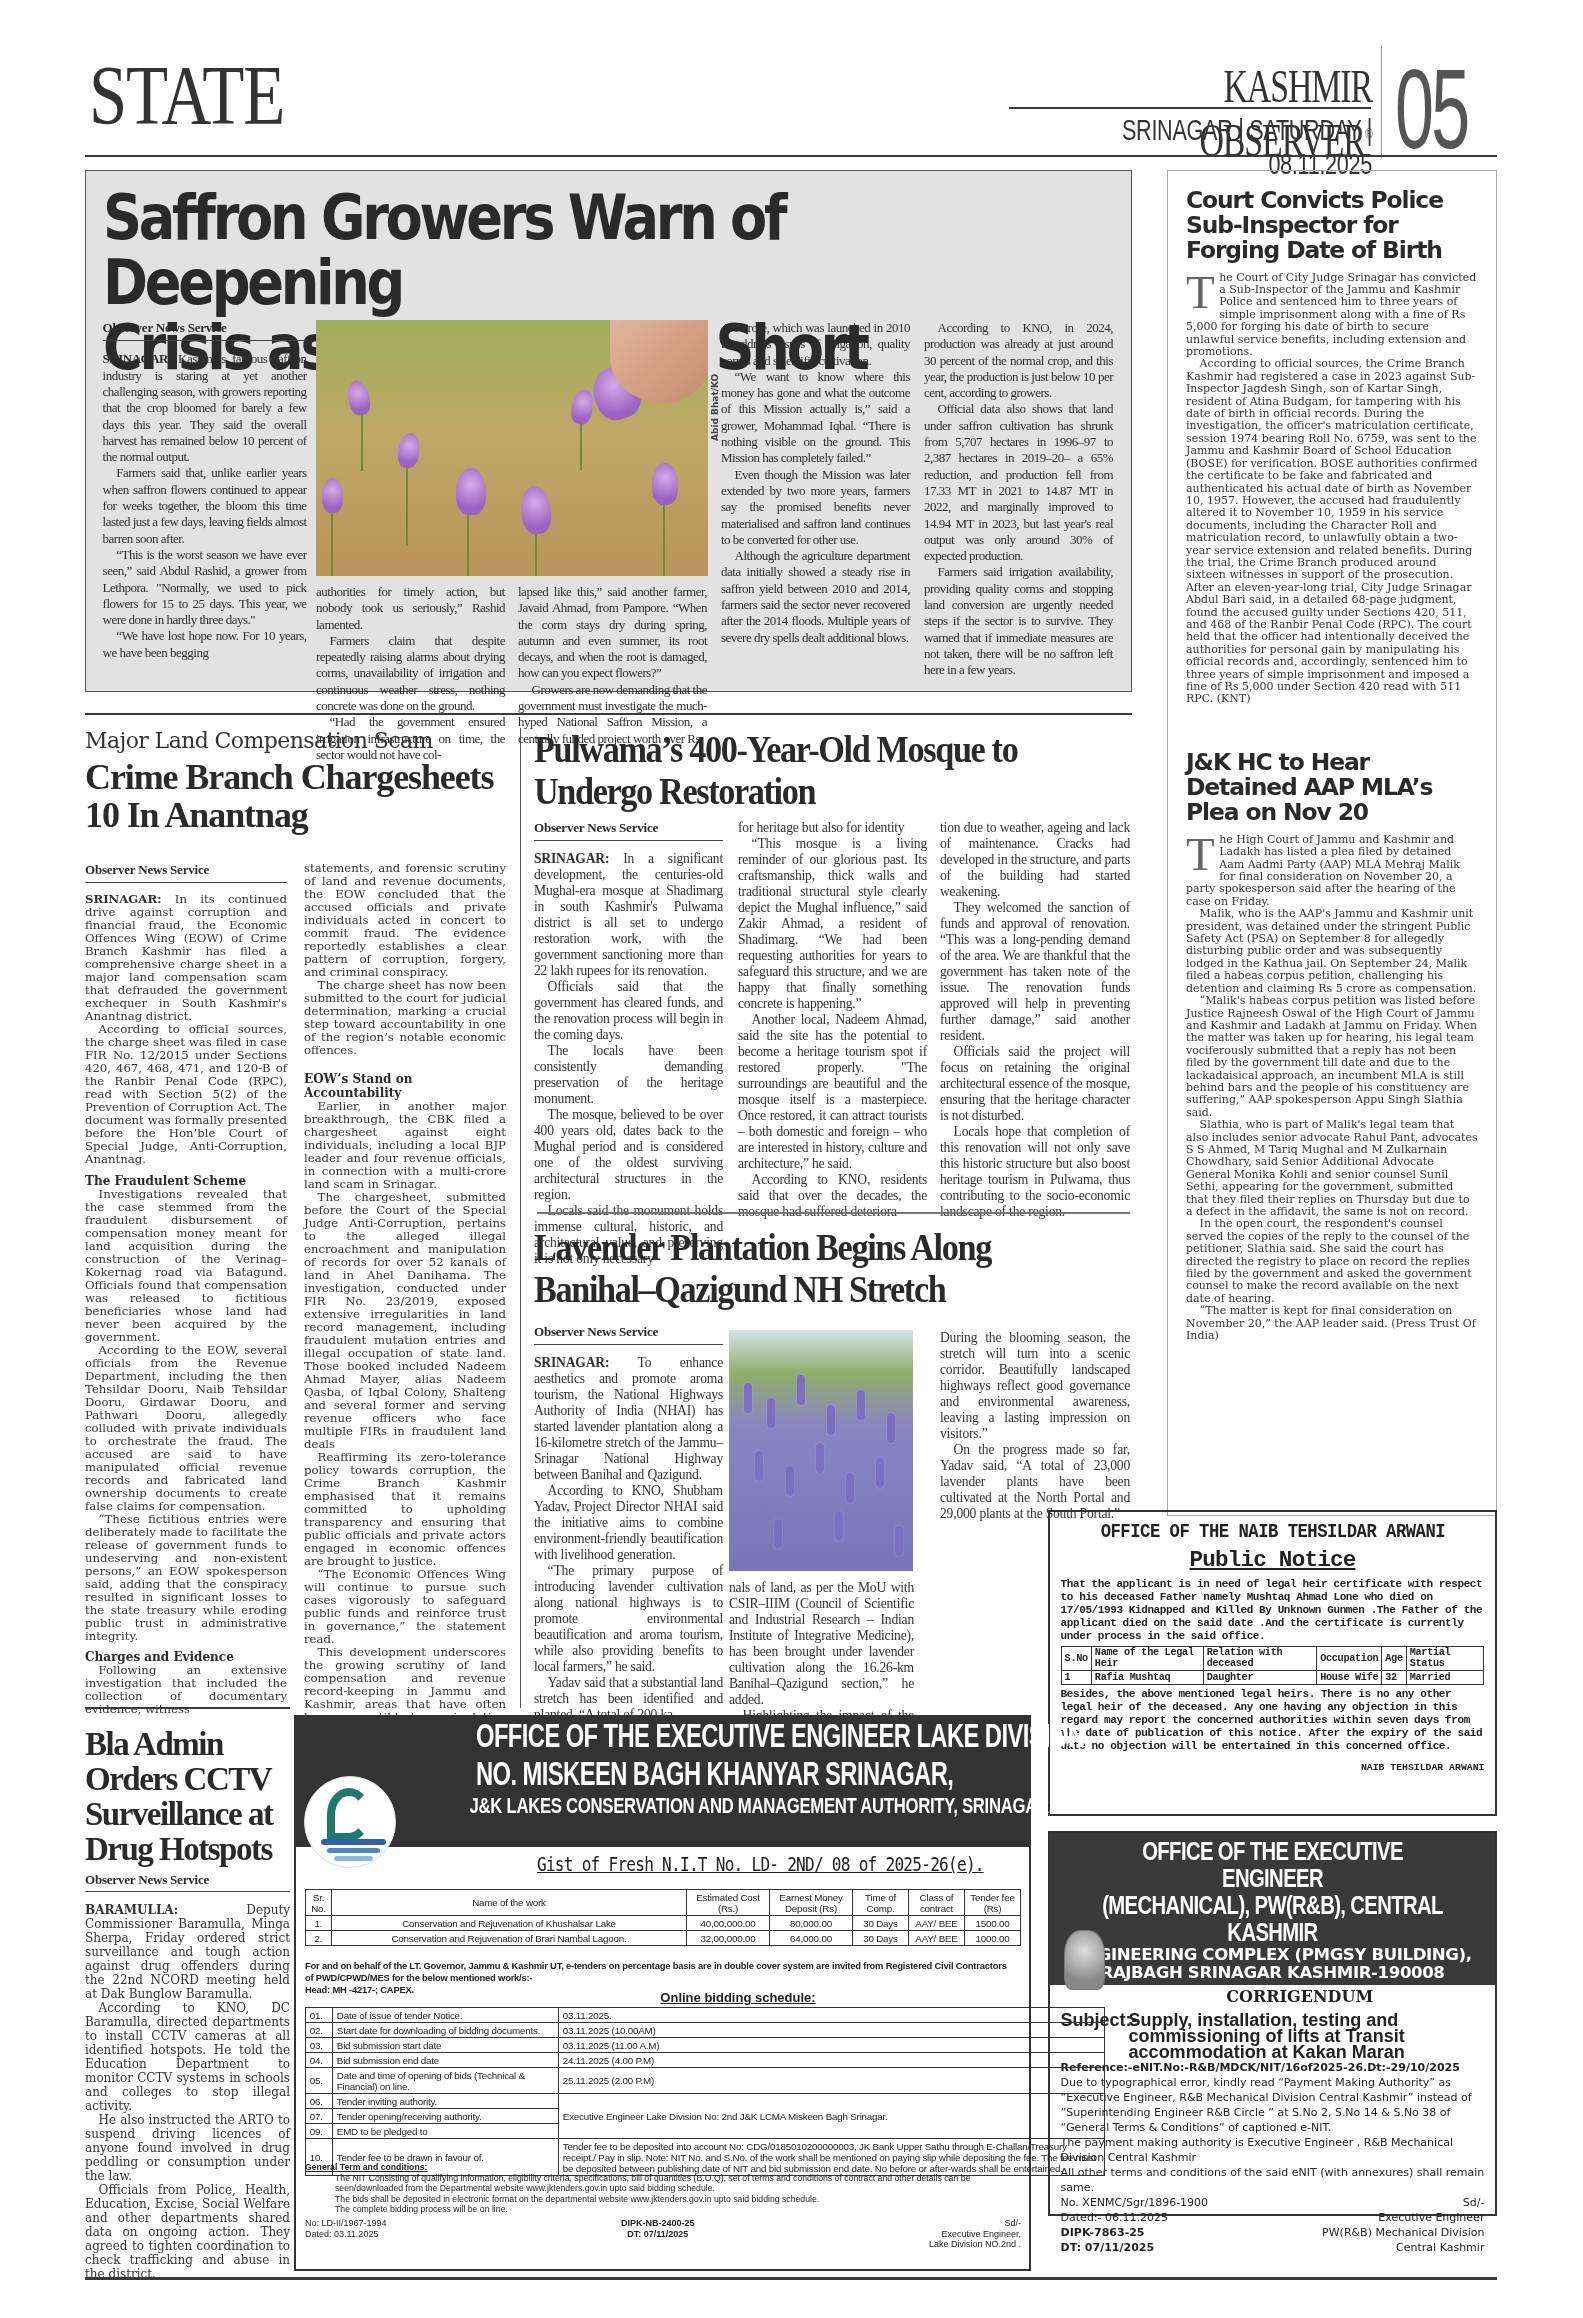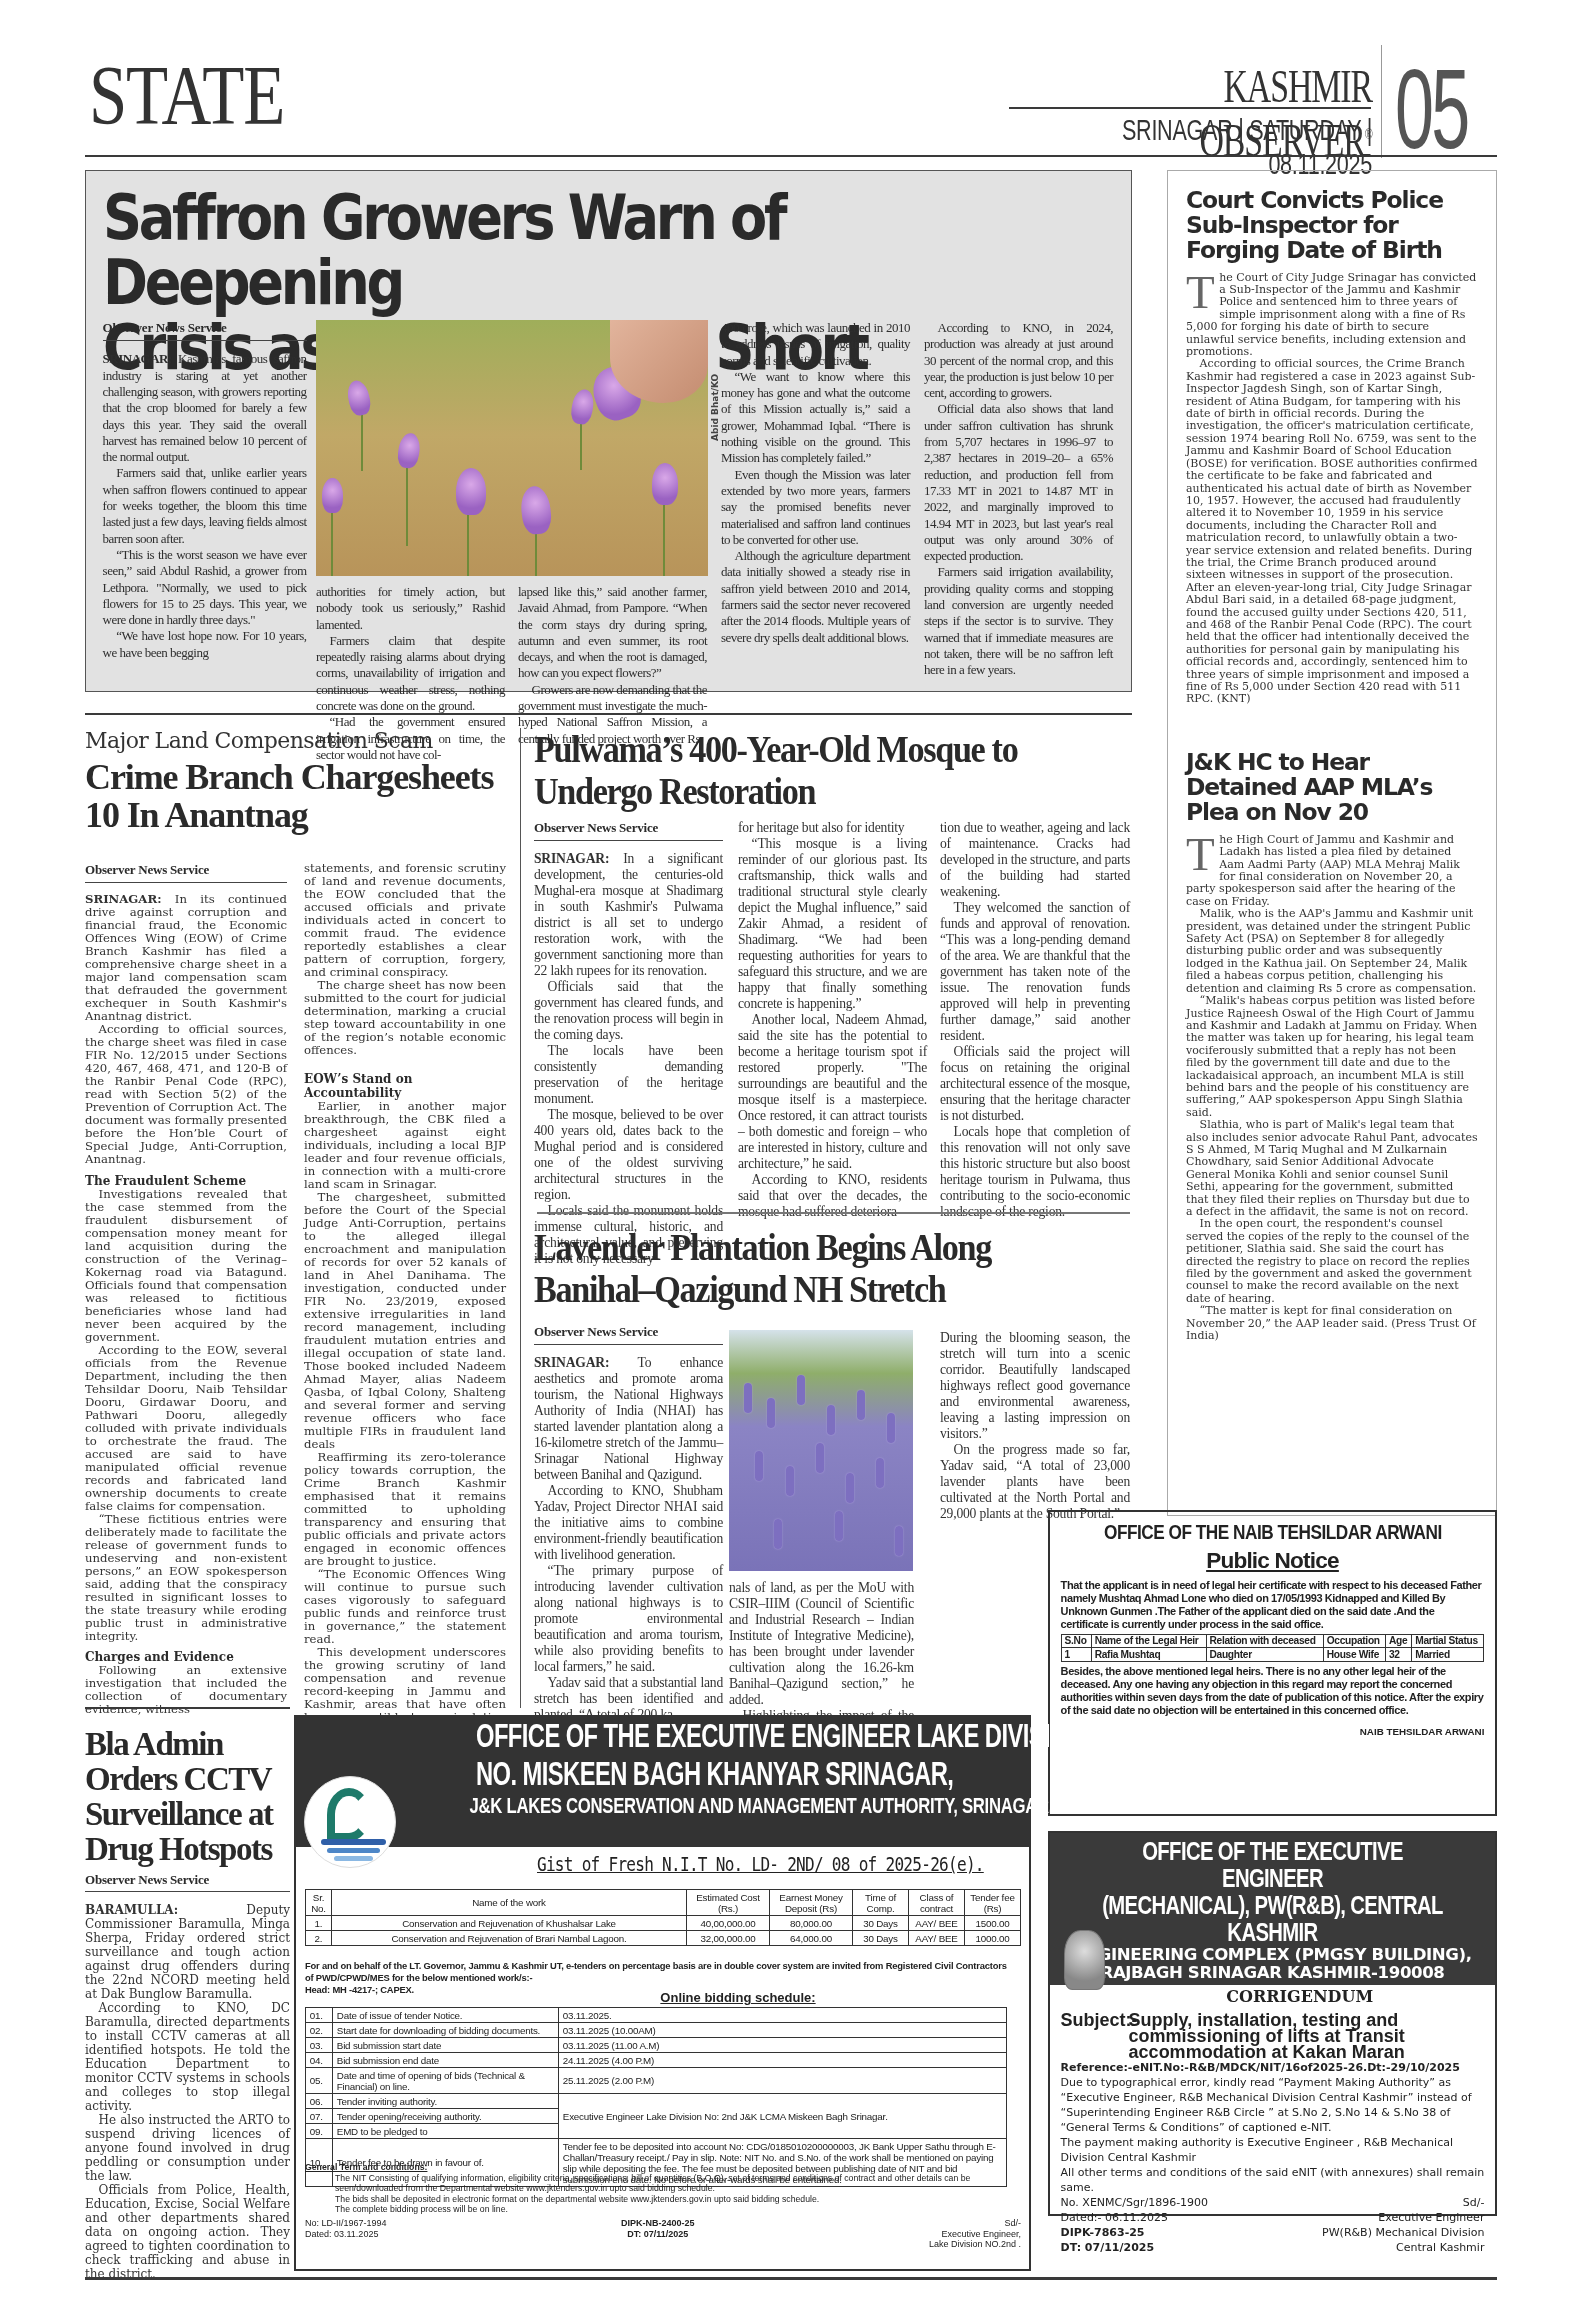--- a/index.html
+++ b/index.html
@@ -47,21 +47,21 @@
 
 .story-h{font-family:"Liberation Serif",serif;font-weight:bold;font-size:38px;line-height:42px;letter-spacing:-1.5px;color:#2a2a2a;transform:scaleX(0.9);transform-origin:left top;width:679px}
 #pulwama{left:534px;top:724px;width:596px}
 #lavender{left:534px;top:1222px;width:596px}
 .narrow p{font-family:"Liberation Serif",serif;font-size:13.6px;line-height:16px;text-align:justify;color:#333;letter-spacing:-0.2px}
 .narrow p.ind{text-indent:13.6px}
 .lavphoto{position:absolute;left:195px;top:109px;width:184px;height:241px;background:linear-gradient(180deg,#d5e2ea 0%,#8fae6a 18%,#8b84c4 40%,#7a73b8 100%);overflow:hidden}
 .lavspike{position:absolute;width:7.5px;height:30px;border-radius:3.8px;background:#7d6fc0;box-shadow:0 0 1.5px #b7abe3}
 
 
-#naib{left:1048px;top:1510px;width:449px;height:306px;border:2.3px solid #333;padding:7.5px 10.6px;font-family:Liberation Sans, sans-serif;font-weight:bold;color:#222}
+#naib{left:1048px;top:1510px;width:449px;height:306px;border:2.3px solid #333;padding:7.5px 10.6px;font-family:Liberation Mono, monospace;font-weight:bold;color:#222}
 #naib .t{font-size:21px;text-align:center;letter-spacing:-0.6px;transform:scaleX(0.82)}
 #naib .sub{font-size:11px;line-height:13px;letter-spacing:-0.4px}
 #naib .pn{font-size:22.6px;text-align:center;text-decoration:underline;margin:4.5px 0;letter-spacing:-0.8px}
 #naib table{width:100%;border-collapse:collapse;font-size:10.2px;margin:3px 0}
 #naib td{border:1.1px solid #333;padding:0.8px 3px;letter-spacing:-0.3px}
 #naib .sign{text-align:right;font-size:9.8px;margin-top:9px}
 
 
 #pwrb{left:1048px;top:1831px;width:449px;height:385px;border:2.3px solid #333}
 #pwrb .hdr{background:#3a3a3a;color:#fff;text-align:center;padding:4.5px 3px 3px;font-family:"Liberation Sans",sans-serif;font-weight:bold}
@@ -88,21 +88,21 @@
 .swan .w1{position:absolute;left:16.6px;top:62px;width:65px;height:6px;background:#2f5fa8;border-radius:3px}
 .swan .w2{position:absolute;left:22.6px;top:71px;width:53px;height:5.3px;background:#4d86c7;border-radius:3px}
 .swan .w3{position:absolute;left:29px;top:79px;width:39px;height:4.5px;background:#8bb8e3;border-radius:3px}
 #lake .gist{position:absolute;left:241px;top:136px;font-family:"DejaVu Sans Mono",monospace;font-size:19.6px;text-decoration:underline;letter-spacing:-0.9px;transform:scaleX(0.82);transform-origin:left top;white-space:nowrap}
 #lake table{border-collapse:collapse;font-size:9.8px}
 #lake td{border:1.1px solid #333;padding:1.5px 3.8px;letter-spacing:-0.2px}
 #lake .works{position:absolute;left:9px;top:172px;width:716px}
 #lake .works td{text-align:center}
 #lake .invite{position:absolute;left:9px;top:243px;width:709px;font-size:9.4px;line-height:12px;font-weight:bold;letter-spacing:-0.2px}
 #lake .sched-t{position:absolute;left:0;width:100%;top:273px;text-align:center;font-size:13px;font-weight:bold;text-decoration:underline;padding-left:151px}
-#lake .sched{position:absolute;left:9px;top:290px;width:702px}
+#lake .sched{position:absolute;left:9px;top:290px;width:800px}
 #lake .terms{position:absolute;left:9px;top:445px;width:716px;font-size:8.7px;line-height:10.6px}
 #lake .foot{position:absolute;left:9px;top:501px;width:716px;display:flex;justify-content:space-between;font-size:9px;line-height:10.6px}
 </style>
 </head>
 <body>
 
 <div id="state" class="abs">STATE</div>
 <div id="brand" class="abs"><span>KASHMIR OBSERVER</span><sup>®</sup></div>
 <div class="rule" style="left:1009px;top:107px;width:362px;height:1.5px"></div>
 <div id="dateline" class="abs">SRINAGAR | SATURDAY | 08.11.2025</div>

